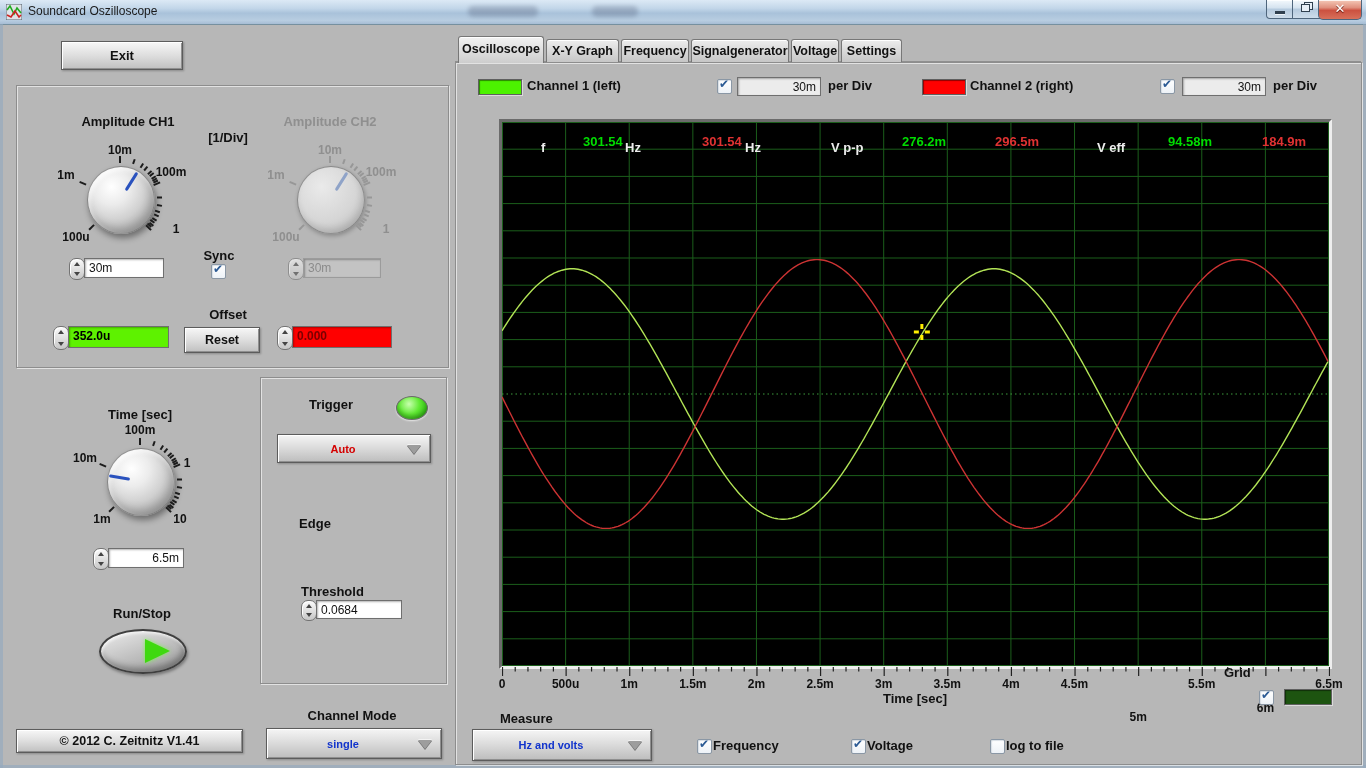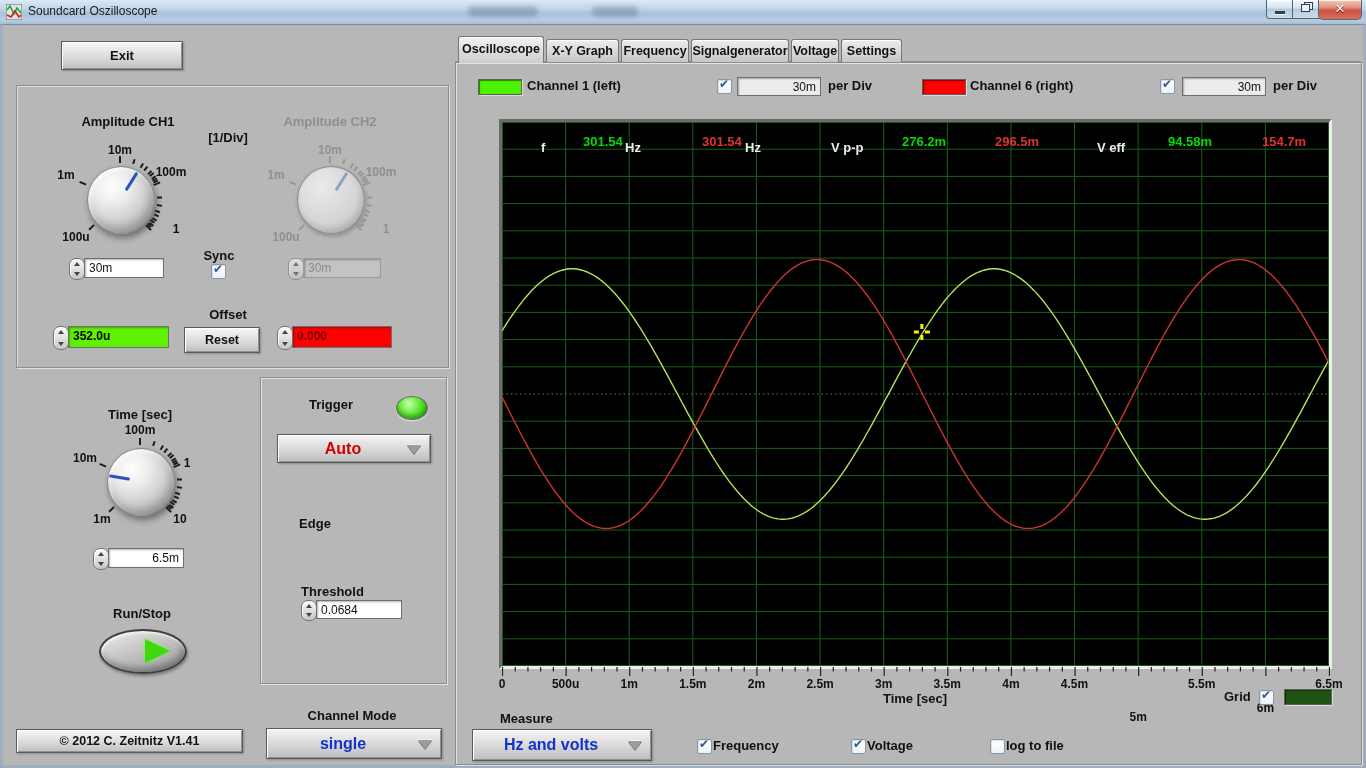--- a/index.html
+++ b/index.html
@@ -39,21 +39,21 @@
     box-shadow:inset 1px 1px 0 #fff;}
   .spin i{position:absolute;left:50%;width:0;height:0;border-left:3.5px solid transparent;border-right:3.5px solid transparent;margin-left:-3.5px;}
   .spin .up{top:3px;border-bottom:4.5px solid #444;}
   .spin .dn{bottom:3px;border-top:4.5px solid #444;}
   .cb{width:13px;height:13px;background:linear-gradient(180deg,#fff,#edf2f7);border:1px solid #8a97a5;border-radius:2px;
     box-shadow:inset 1px 1px 1px #d7dee5;}
   .cb.on::after{content:"\2714";position:absolute;left:1px;top:-3px;font-size:12px;font-weight:bold;color:#2b5a94;}
   .dd{background:linear-gradient(180deg,#f5f5f5 0%,#dadada 50%,#bdbdbd 100%);
     border:1px solid #5c5c5c;box-shadow:inset 1px 1px 0 #ffffff,inset -1px -1px 0 #8f8f8f,1px 1px 2px rgba(0,0,0,.25);}
   .dd-label{position:absolute;left:0;right:22px;top:0;bottom:0;display:flex;align-items:center;justify-content:center;
-    font-size:16px;font-weight:bold;}
+    font-size:11px;font-weight:bold;}
   .tri{position:absolute;right:9px;top:50%;margin-top:-4px;width:0;height:0;
     border-left:7px solid transparent;border-right:7px solid transparent;border-top:9px solid #9d9d9d;
     filter:drop-shadow(0 1px 0 rgba(0,0,0,.5)) drop-shadow(0 -1px 0 rgba(255,255,255,.6));}
   .knob{border-radius:50%;border:1px solid rgba(110,110,110,.7);
     background:radial-gradient(circle at 36% 30%,#ffffff 0%,#ececec 28%,#cfcfcf 55%,#a4a4a4 88%,#bdbdbd 100%);
     box-shadow:2px 4px 6px rgba(0,0,0,.4), inset -3px -5px 8px rgba(0,0,0,.18), inset 2px 3px 4px rgba(255,255,255,.9);}
   .knob.dis{background:radial-gradient(circle at 36% 30%,#eaeaea 0%,#d6d6d6 55%,#bdbdbd 90%,#c8c8c8 100%);
     box-shadow:1px 2px 4px rgba(0,0,0,.25), inset -2px -4px 6px rgba(0,0,0,.12);}
   .needle{border-radius:1.5px;}
   .ktick{background:#1c1c1c;}
@@ -201,21 +201,21 @@
   <div class="tab" style="left:691px;width:96px">Signalgenerator</div>
   <div class="tab" style="left:791px;width:46px">Voltage</div>
   <div class="tab" style="left:841px;width:59px">Settings</div>
 
   <div class="abs swatch" style="left: 478px; top: 79px; width: 42px; height: 14px; background: rgb(76, 242, 0);"></div>
   <div class="abs lbl" style="left:527px;top:78px">Channel 1 (left)</div>
   <div class="abs cb on" style="left:717px;top:79px"></div>
   <div class="abs field" style="left:737px;top:77px;width:74px;height:13px;text-align:right;background:#ececec">30m</div>
   <div class="abs lbl" style="left:828px;top:78px">per Div</div>
   <div class="abs swatch" style="left: 922px; top: 79px; width: 42px; height: 14px; background: rgb(255, 0, 0);"></div>
-  <div class="abs lbl" style="left:970px;top:78px">Channel 6 (right)</div>
+  <div class="abs lbl" style="left:970px;top:78px">Channel 2 (right)</div>
   <div class="abs cb on" style="left:1160px;top:79px"></div>
   <div class="abs field" style="left:1182px;top:77px;width:74px;height:13px;text-align:right;background:#ececec">30m</div>
   <div class="abs lbl" style="left:1273px;top:78px">per Div</div>
 
   <div id="scope-frame" class="abs" style="left:499px;top:119px;width:827px;height:544px">
     <svg id="scope-svg" width="827" height="544" viewBox="0 0 827 544">
         <path d="M63.62 0V544M127.23 0V544M190.85 0V544M254.46 0V544M318.08 0V544M381.69 0V544M445.31 0V544M508.92 0V544M572.54 0V544M636.15 0V544M699.77 0V544M763.38 0V544M0 27.20H827M0 54.40H827M0 81.60H827M0 108.80H827M0 136.00H827M0 163.20H827M0 190.40H827M0 217.60H827M0 244.80H827M0 299.20H827M0 326.40H827M0 353.60H827M0 380.80H827M0 408.00H827M0 435.20H827M0 462.40H827M0 489.60H827M0 516.80H827" stroke="#1b5e1b" stroke-width="1" fill="none"></path>
         <rect x="0.5" y="0.5" width="826" height="543" stroke="#1b5e1b" stroke-width="1" fill="none"></rect>
         <line x1="0" y1="272" x2="827" y2="272" stroke="#3d9b3d" stroke-width="1" stroke-dasharray="1.5,3"></line>
         <polyline points="0,208.8 2,205.6 4,202.5 6,199.4 8,196.4 10,193.5 12,190.6 14,187.8 16,185.1 18,182.5 20,179.9 22,177.4 24,175.0 26,172.7 28,170.5 30,168.3 32,166.3 34,164.3 36,162.5 38,160.7 40,159.1 42,157.5 44,156.0 46,154.7 48,153.4 50,152.3 52,151.2 54,150.3 56,149.5 58,148.8 60,148.2 62,147.7 64,147.3 66,147.0 68,146.8 70,146.8 72,146.8 74,147.0 76,147.3 78,147.7 80,148.2 82,148.8 84,149.5 86,150.3 88,151.3 90,152.3 92,153.5 94,154.7 96,156.1 98,157.5 100,159.1 102,160.8 104,162.5 106,164.4 108,166.3 110,168.4 112,170.5 114,172.7 116,175.1 118,177.5 120,180.0 122,182.5 124,185.2 126,187.9 128,190.7 130,193.6 132,196.5 134,199.5 136,202.6 138,205.7 140,208.9 142,212.2 144,215.5 146,218.8 148,222.2 150,225.7 152,229.1 154,232.7 156,236.2 158,239.8 160,243.4 162,247.1 164,250.7 166,254.4 168,258.1 170,261.8 172,265.5 174,269.3 176,273.0 178,276.7 180,280.5 182,284.2 184,287.9 186,291.6 188,295.2 190,298.9 192,302.5 194,306.1 196,309.7 198,313.2 200,316.7 202,320.2 204,323.6 206,327.0 208,330.3 210,333.6 212,336.8 214,340.0 216,343.1 218,346.1 220,349.1 222,352.0 224,354.8 226,357.6 228,360.3 230,362.9 232,365.4 234,367.8 236,370.2 238,372.5 240,374.6 242,376.7 244,378.7 246,380.6 248,382.4 250,384.2 252,385.8 254,387.3 256,388.7 258,390.0 260,391.2 262,392.3 264,393.2 266,394.1 268,394.9 270,395.6 272,396.1 274,396.5 276,396.9 278,397.1 280,397.2 282,397.2 284,397.1 286,396.9 288,396.5 290,396.1 292,395.5 294,394.9 296,394.1 298,393.2 300,392.2 302,391.1 304,389.9 306,388.6 308,387.2 310,385.7 312,384.1 314,382.3 316,380.5 318,378.6 320,376.6 322,374.5 324,372.3 326,370.1 328,367.7 330,365.3 332,362.7 334,360.1 336,357.4 338,354.7 340,351.8 342,348.9 344,346.0 346,342.9 348,339.8 350,336.6 352,333.4 354,330.1 356,326.8 358,323.4 360,320.0 362,316.6 364,313.0 366,309.5 368,305.9 370,302.3 372,298.7 374,295.0 376,291.4 378,287.7 380,284.0 382,280.3 384,276.5 386,272.8 388,269.1 390,265.3 392,261.6 394,257.9 396,254.2 398,250.5 400,246.9 402,243.2 404,239.6 406,236.0 408,232.5 410,228.9 412,225.5 414,222.0 416,218.6 418,215.3 420,212.0 422,208.7 424,205.5 426,202.4 428,199.3 430,196.3 432,193.4 434,190.5 436,187.7 438,185.0 440,182.4 442,179.8 444,177.3 446,174.9 448,172.6 450,170.4 452,168.3 454,166.2 456,164.3 458,162.4 460,160.7 462,159.0 464,157.5 466,156.0 468,154.6 470,153.4 472,152.3 474,151.2 476,150.3 478,149.5 480,148.8 482,148.2 484,147.7 486,147.3 488,147.0 490,146.8 492,146.8 494,146.8 496,147.0 498,147.3 500,147.7 502,148.2 504,148.8 506,149.5 508,150.4 510,151.3 512,152.3 514,153.5 516,154.8 518,156.1 520,157.6 522,159.1 524,160.8 526,162.6 528,164.4 530,166.4 532,168.4 534,170.6 536,172.8 538,175.1 540,177.5 542,180.0 544,182.6 546,185.3 548,188.0 550,190.8 552,193.7 554,196.6 556,199.6 558,202.7 560,205.8 562,209.0 564,212.3 566,215.6 568,218.9 570,222.3 572,225.8 574,229.3 576,232.8 578,236.3 580,239.9 582,243.5 584,247.2 586,250.9 588,254.5 590,258.2 592,261.9 594,265.7 596,269.4 598,273.1 600,276.9 602,280.6 604,284.3 606,288.0 608,291.7 610,295.4 612,299.0 614,302.6 616,306.2 618,309.8 620,313.4 622,316.9 624,320.3 626,323.7 628,327.1 630,330.4 632,333.7 634,336.9 636,340.1 638,343.2 640,346.2 642,349.2 644,352.1 646,354.9 648,357.7 650,360.4 652,363.0 654,365.5 656,367.9 658,370.3 660,372.5 662,374.7 664,376.8 666,378.8 668,380.7 670,382.5 672,384.2 674,385.8 676,387.3 678,388.7 680,390.0 682,391.2 684,392.3 686,393.3 688,394.1 690,394.9 692,395.6 694,396.1 696,396.6 698,396.9 700,397.1 702,397.2 704,397.2 706,397.1 708,396.8 710,396.5 712,396.1 714,395.5 716,394.8 718,394.1 720,393.2 722,392.2 724,391.1 726,389.9 728,388.6 730,387.1 732,385.6 734,384.0 736,382.3 738,380.5 740,378.6 742,376.6 744,374.5 746,372.3 748,370.0 750,367.6 752,365.2 754,362.7 756,360.0 758,357.3 760,354.6 762,351.7 764,348.8 766,345.9 768,342.8 770,339.7 772,336.5 774,333.3 776,330.0 778,326.7 780,323.3 782,319.9 784,316.4 786,312.9 788,309.4 790,305.8 792,302.2 794,298.6 796,294.9 798,291.3 800,287.6 802,283.9 804,280.1 806,276.4 808,272.7 810,269.0 812,265.2 814,261.5 816,257.8 818,254.1 820,250.4 822,246.8 824,243.1 826,239.5" fill="none" stroke="#b2e356" stroke-width="1.4"></polyline>
@@ -232,21 +232,21 @@
   <span class="meas" style="left: 541px; top: 140px; color: rgb(237, 237, 237);">f</span>
   <span class="meas" style="left: 583px; top: 134px; color: rgb(0, 221, 0);">301.54</span>
   <span class="meas" style="left: 625px; top: 140px; color: rgb(237, 237, 237);">Hz</span>
   <span class="meas" style="left: 702px; top: 134px; color: rgb(224, 50, 50);">301.54</span>
   <span class="meas" style="left: 745px; top: 140px; color: rgb(237, 237, 237);">Hz</span>
   <span class="meas" style="left: 831px; top: 140px; color: rgb(237, 237, 237);">V p-p</span>
   <span class="meas" style="left: 902px; top: 134px; color: rgb(0, 221, 0);">276.2m</span>
   <span class="meas" style="left: 995px; top: 134px; color: rgb(224, 50, 50);">296.5m</span>
   <span class="meas" style="left: 1097px; top: 140px; color: rgb(237, 237, 237);">V eff</span>
   <span class="meas" style="left: 1168px; top: 134px; color: rgb(0, 221, 0);">94.58m</span>
-  <span class="meas" style="left: 1262px; top: 134px; color: rgb(224, 50, 50);">154.7m</span>
+  <span class="meas" style="left: 1262px; top: 134px; color: rgb(224, 50, 50);">184.9m</span>
 
   <svg id="ticks-svg" class="abs" style="left:502px;top:667px" width="828" height="11">
       <path d="M0.50 0V9M64.12 0V9M127.73 0V9M191.35 0V9M254.96 0V9M318.58 0V9M382.19 0V9M445.81 0V9M509.42 0V9M573.04 0V9M636.65 0V9M700.27 0V9M763.88 0V9M827.50 0V9M13.22 0V4.5M25.95 0V4.5M38.67 0V4.5M51.39 0V4.5M76.84 0V4.5M89.56 0V4.5M102.28 0V4.5M115.01 0V4.5M140.45 0V4.5M153.18 0V4.5M165.90 0V4.5M178.62 0V4.5M204.07 0V4.5M216.79 0V4.5M229.52 0V4.5M242.24 0V4.5M267.68 0V4.5M280.41 0V4.5M293.13 0V4.5M305.85 0V4.5M331.30 0V4.5M344.02 0V4.5M356.75 0V4.5M369.47 0V4.5M394.92 0V4.5M407.64 0V4.5M420.36 0V4.5M433.08 0V4.5M458.53 0V4.5M471.25 0V4.5M483.98 0V4.5M496.70 0V4.5M522.15 0V4.5M534.87 0V4.5M547.59 0V4.5M560.32 0V4.5M585.76 0V4.5M598.48 0V4.5M611.21 0V4.5M623.93 0V4.5M649.38 0V4.5M662.10 0V4.5M674.82 0V4.5M687.55 0V4.5M712.99 0V4.5M725.72 0V4.5M738.44 0V4.5M751.16 0V4.5M776.61 0V4.5M789.33 0V4.5M802.05 0V4.5M814.78 0V4.5" stroke="#222" stroke-width="1.2" fill="none"></path>
     </svg>
   <div id="xlabels">
       <span class="xlab" style="left: 472px; top: 677px;">0</span>
       <span class="xlab" style="left: 535.615px; top: 677px;">500u</span>
       <span class="xlab" style="left: 599.231px; top: 677px;">1m</span>
       <span class="xlab" style="left: 662.846px; top: 677px;">1.5m</span>
       <span class="xlab" style="left: 726.462px; top: 677px;">2m</span>
@@ -254,21 +254,21 @@
       <span class="xlab" style="left: 853.692px; top: 677px;">3m</span>
       <span class="xlab" style="left: 917.308px; top: 677px;">3.5m</span>
       <span class="xlab" style="left: 980.923px; top: 677px;">4m</span>
       <span class="xlab" style="left: 1044.54px; top: 677px;">4.5m</span>
       <span class="xlab" style="left: 1108.15px; top: 677px; margin-top: 33px;">5m</span>
       <span class="xlab" style="left: 1171.77px; top: 677px;">5.5m</span>
       <span class="xlab" style="left: 1235.38px; top: 677px; margin-top: 24px;">6m</span>
       <span class="xlab" style="left: 1299px; top: 677px;">6.5m</span>
     </div>
   <div class="abs lbl c" style="left:865px;top:691px;width:100px">Time [sec]</div>
-  <div class="abs lbl" style="left:1224px;top:689px">Grid</div>
+  <div class="abs lbl" style="left:1224px;top:665px">Grid</div>
   <div class="abs cb on" style="left:1259px;top:690px"></div>
   <div class="abs swatch" style="left: 1284px; top: 689px; width: 46px; height: 14px; background: rgb(29, 84, 16);"></div>
 
   <div class="abs lbl" style="left:500px;top:711px">Measure</div>
   <div class="abs dd" style="left:472px;top:729px;width:178px;height:30px">
     <span class="dd-label" style="color:#1133cc">Hz and volts</span>
     <span class="tri"></span>
   </div>
   <div class="abs cb on" style="left:697px;top:739px"></div>
   <div class="abs lbl" style="left:713px;top:738px">Frequency</div>

